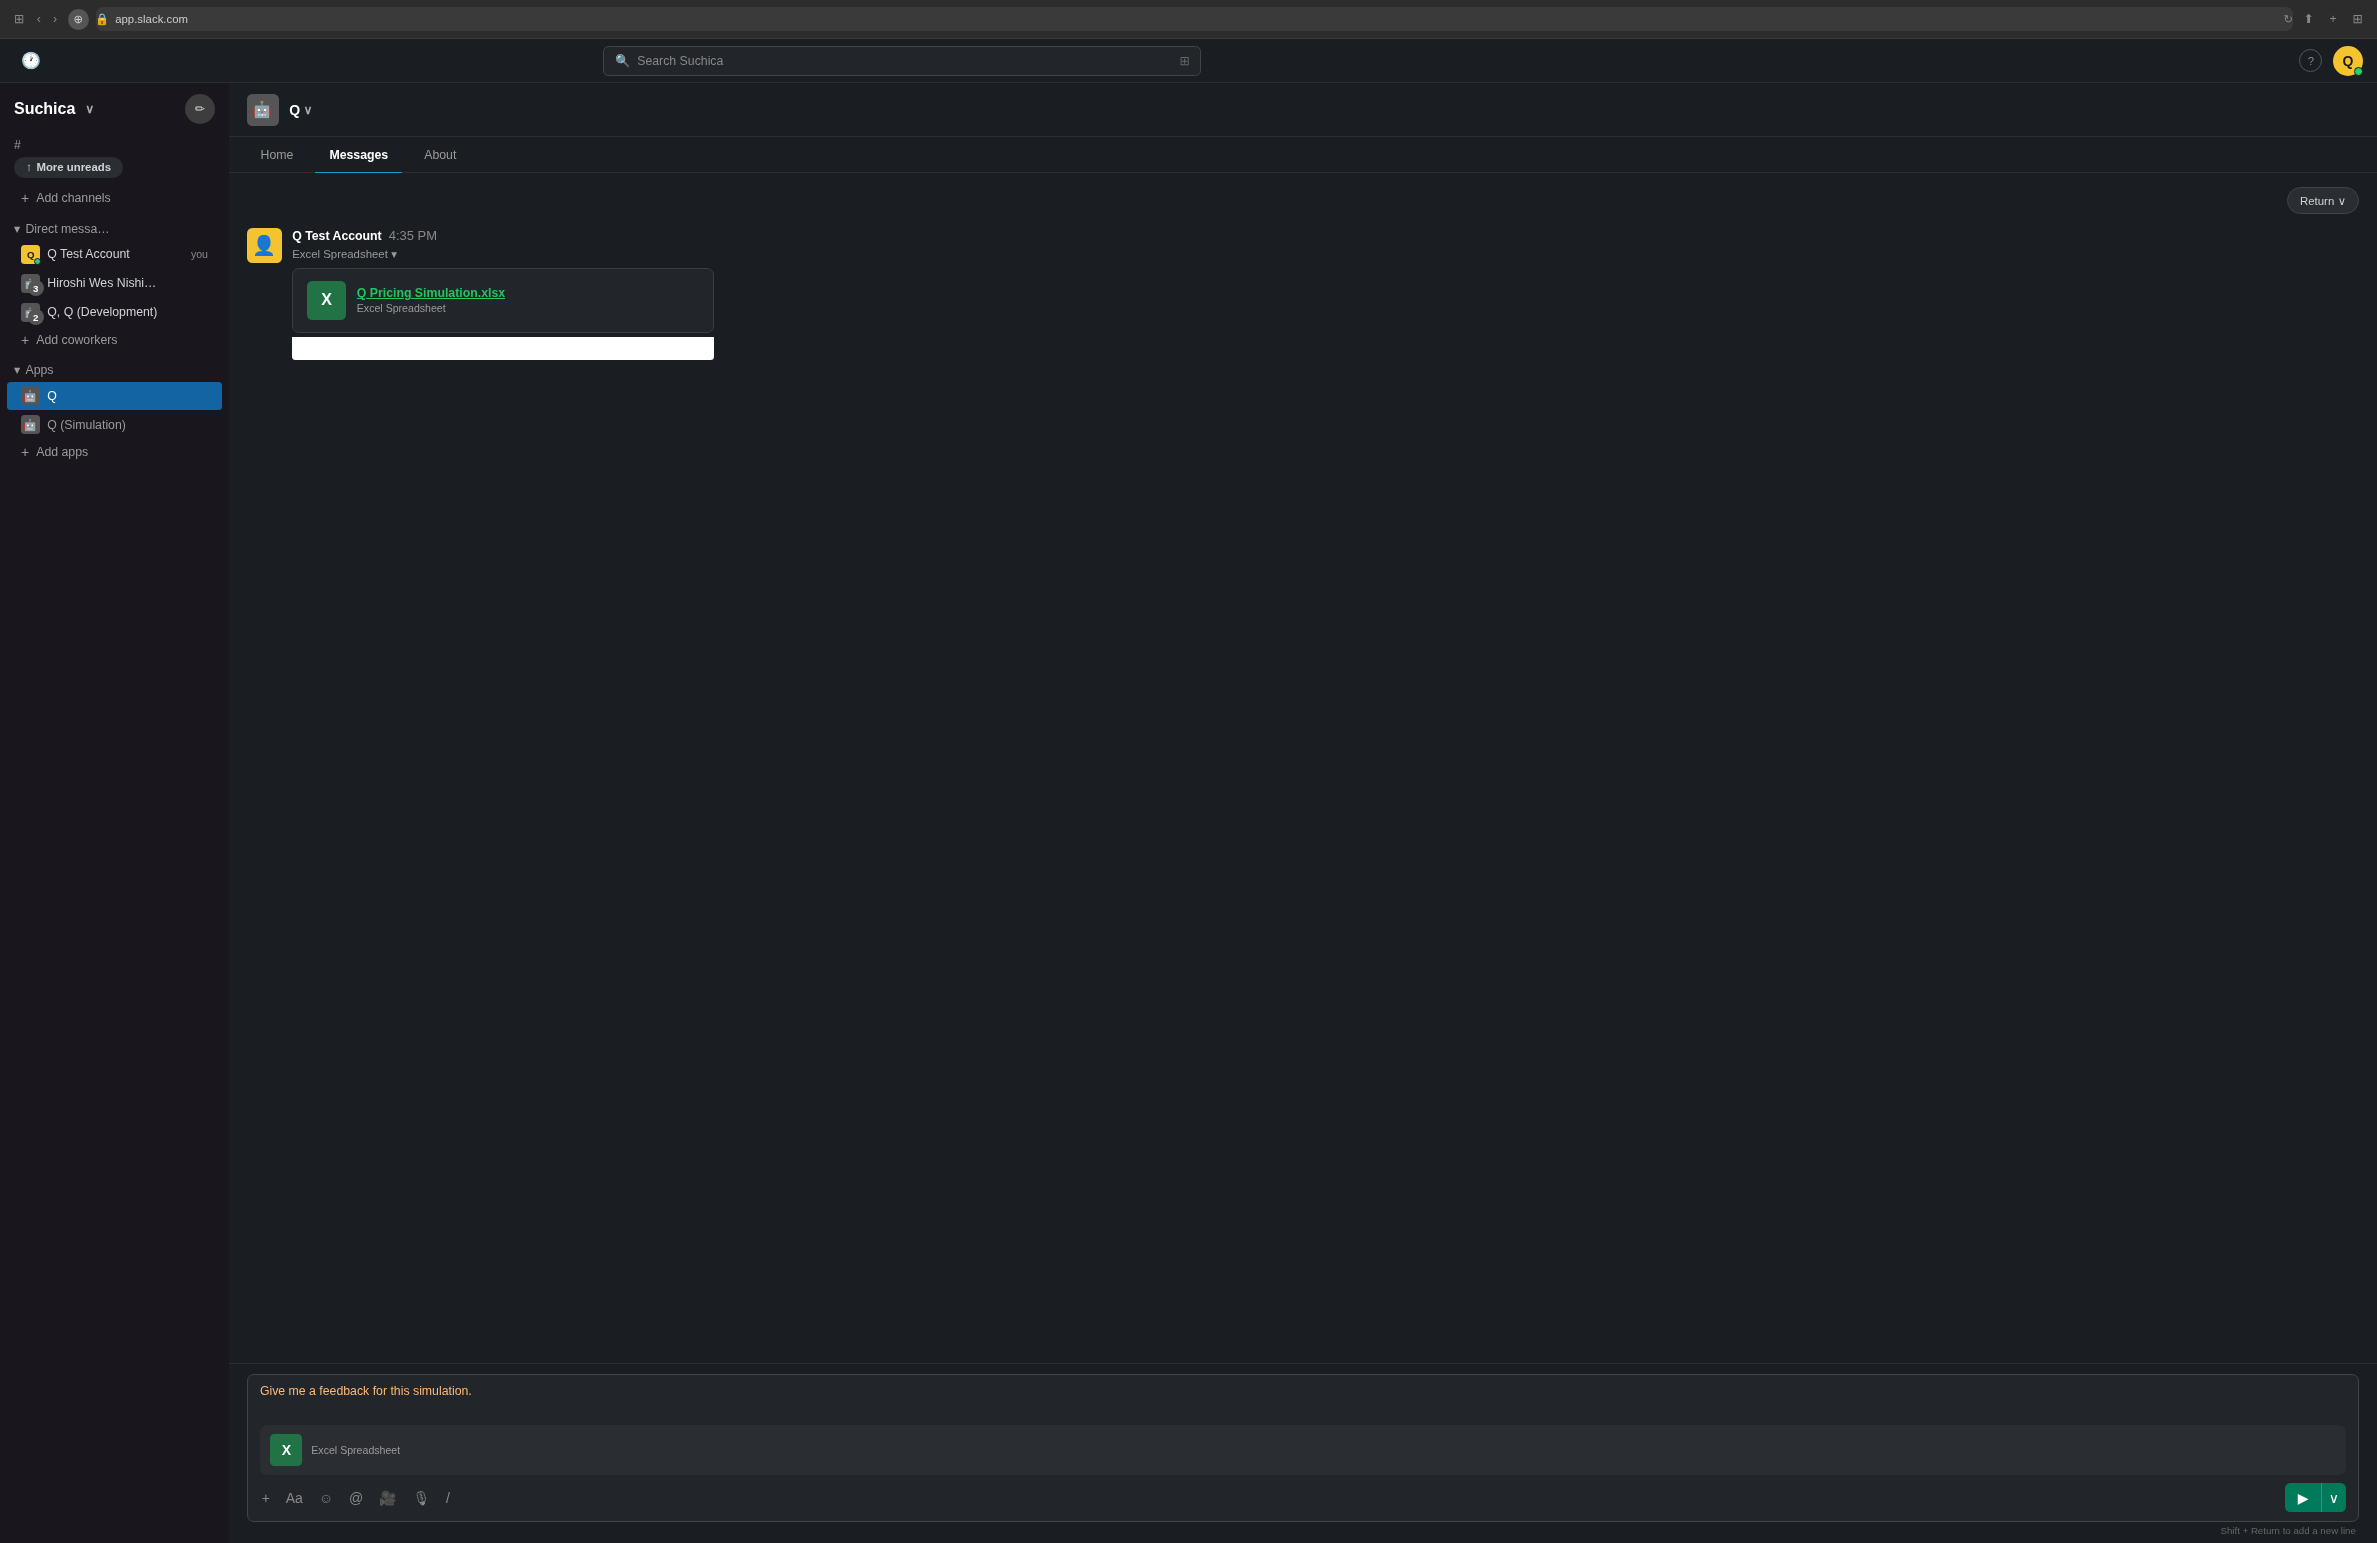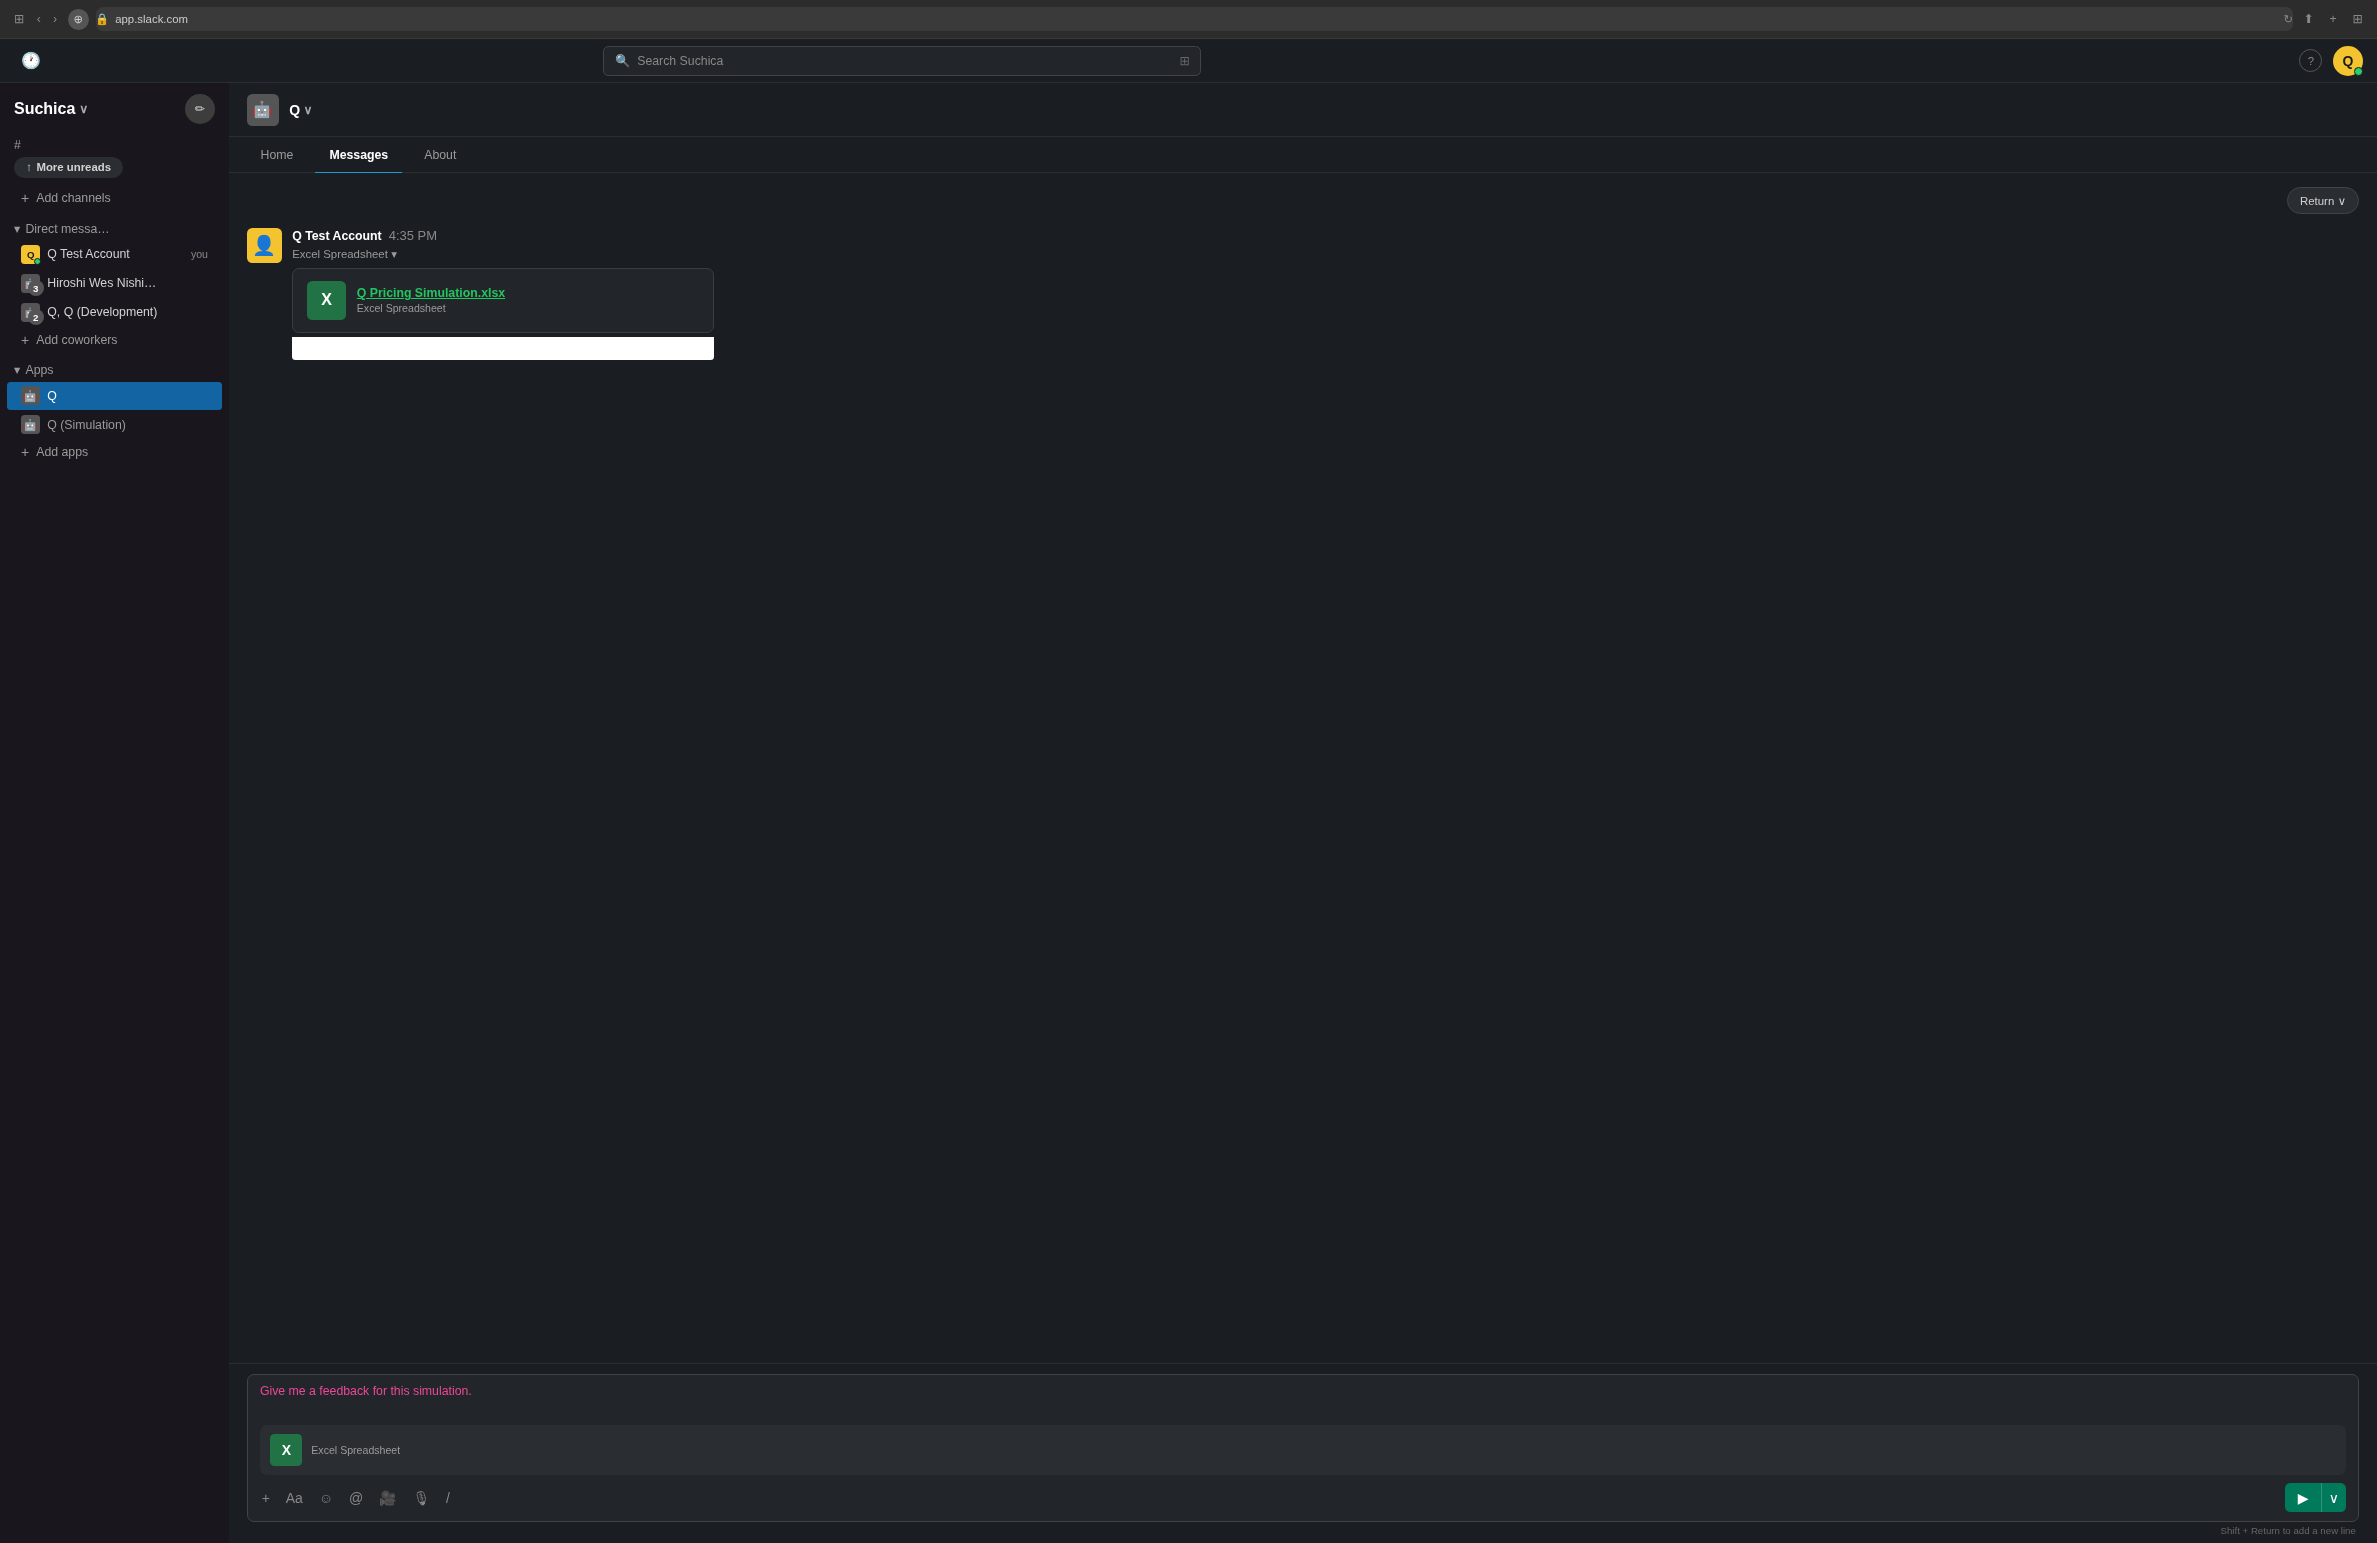--- a/index.html
+++ b/index.html
@@ -136,21 +136,21 @@
       align-items: center;
       justify-content: space-between;
       padding: 0 14px 10.6px;
     }
     .workspace-name {
       font-size: 16px;
       font-weight: 700;
       color: #fff;
       display: flex;
       align-items: center;
-      gap: 4px;
+      gap: 10px;
     }
     .compose-btn {
       width: 30px;
       height: 30px;
       border-radius: 50%;
       background: #3d3d3d;
       border: none;
       color: #d1d2d3;
       display: flex;
       align-items: center;
@@ -426,21 +426,21 @@
       border-top: 0.9px solid #2a2d31;
     }
     .input-box {
       background: #222529;
       border: 0.9px solid #444;
       border-radius: 7px;
       padding: 8.8px 12.3px;
     }
     .input-text {
       font-size: 12.3px;
-      color: #ec4899;
+      color: #fdba74;
       margin-bottom: 8.8px;
       min-height: 32px;
     }
     .input-attachment {
       background: #2a2d31;
       border-radius: 7px;
       padding: 8.8px 10.6px;
       display: flex;
       align-items: center;
       gap: 8.8px;

